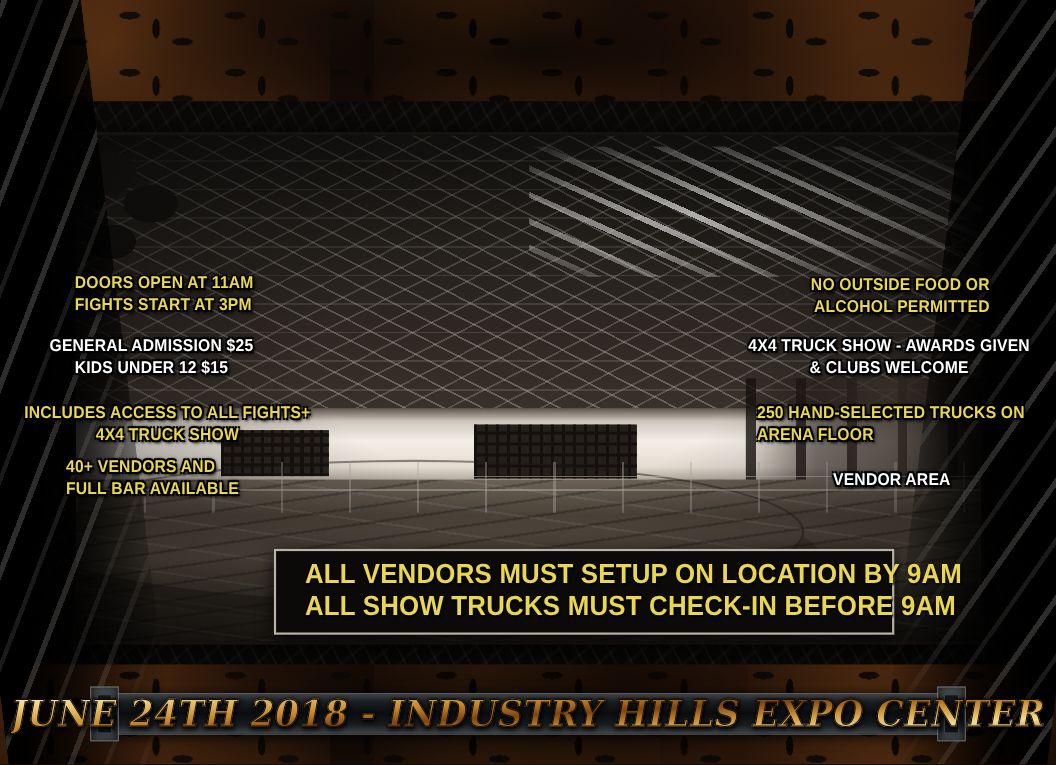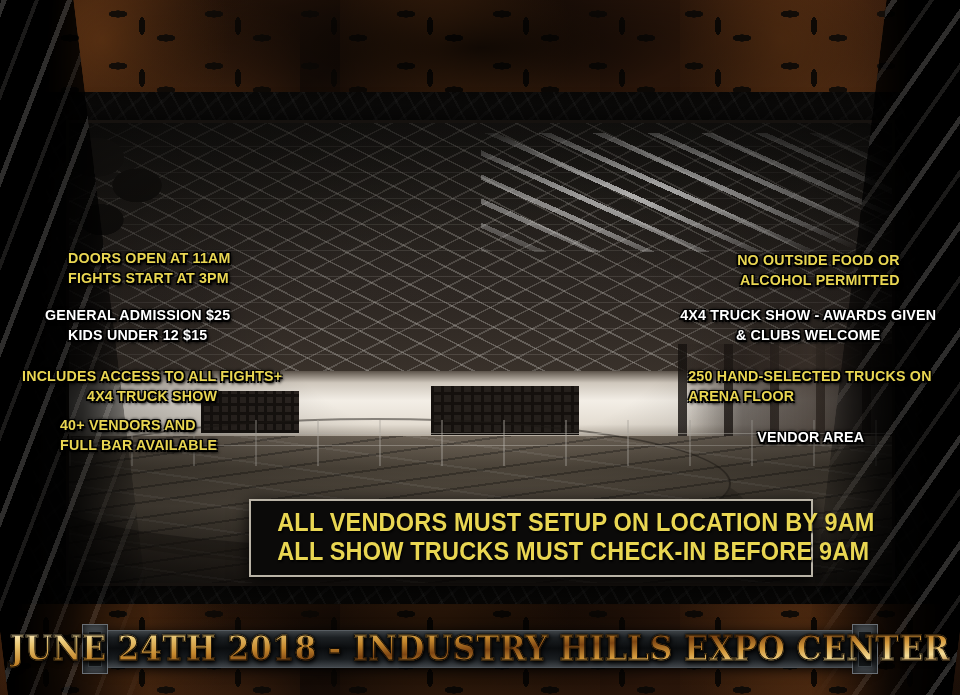--- a/index.html
+++ b/index.html
@@ -310,20 +310,21 @@
   
   .bottom-banner {
     position: absolute;
     left: 88px;
     top: 618px;
     width: 784px;
     height: 60px;
     display: flex;
     align-items: center;
     justify-content: center;
+    font-style: italic;
   }
   .bottom-banner .steel-bar {
     top: 12px;
     height: 36px;
   }
   .bottom-banner .steel-cap {
     top: 6px;
     width: 24px;
     height: 48px;
   }

